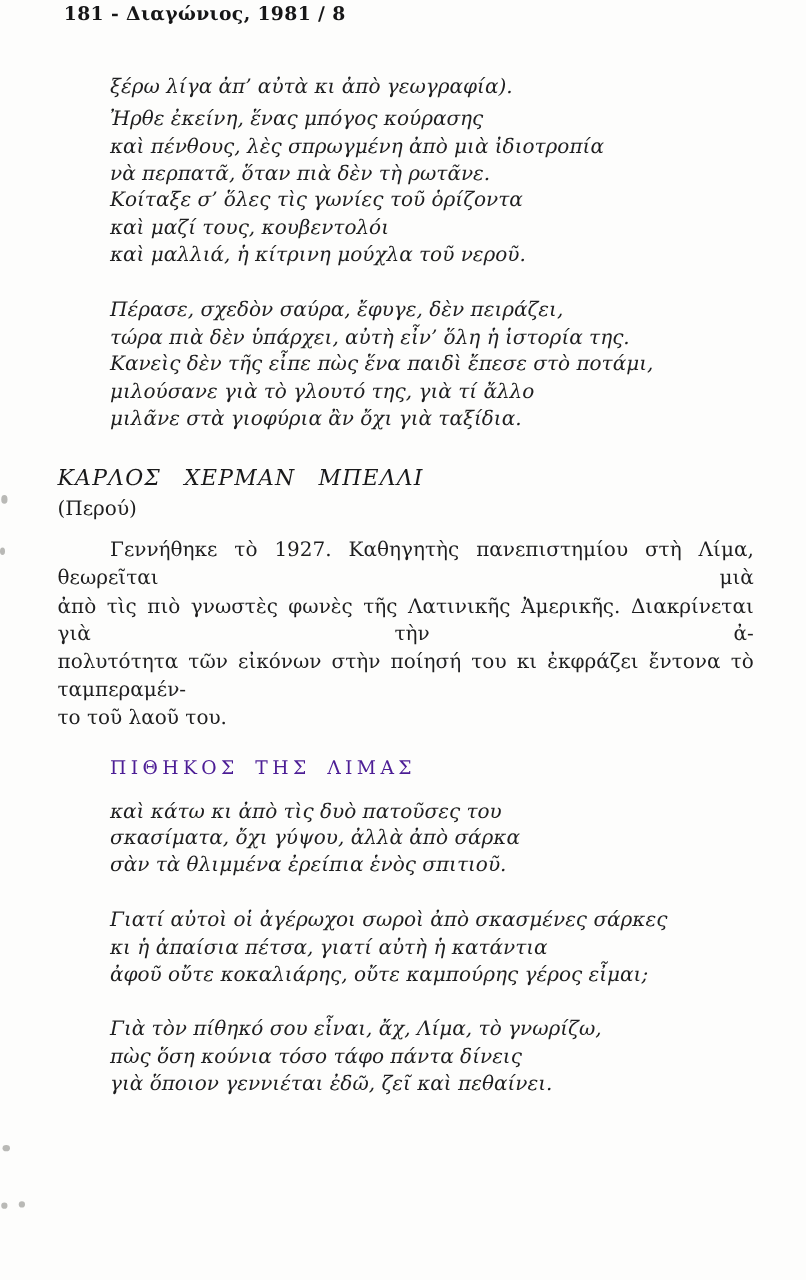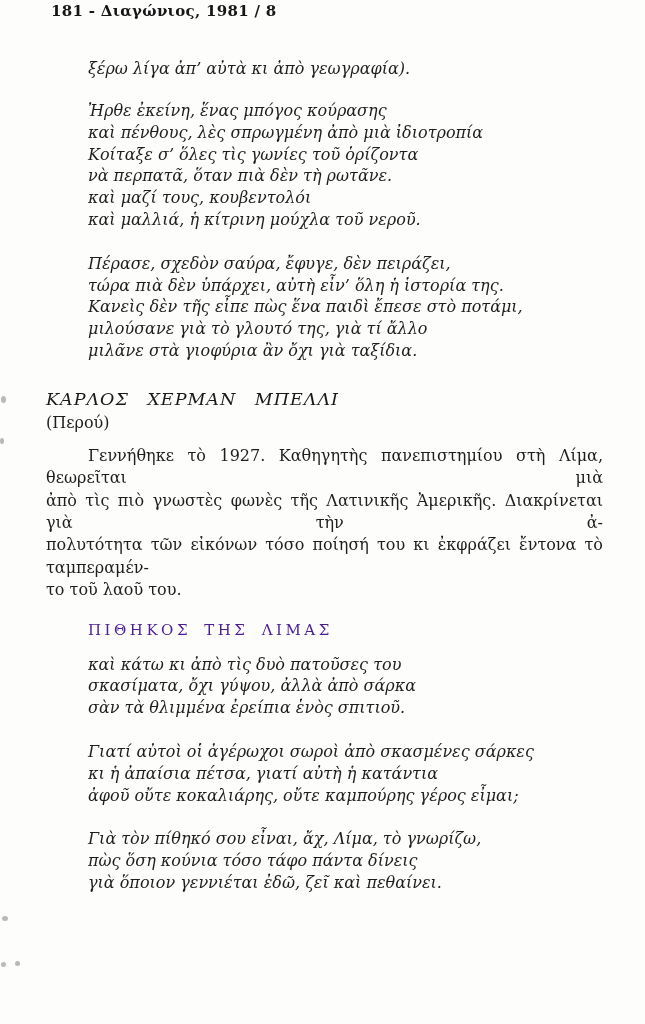--- a/index.html
+++ b/index.html
@@ -34,21 +34,21 @@
     line-height: 22px;
   }
   .poem-lines .stanza { margin-top: 0; }
   .poem-lines .stanza + .stanza { margin-top: 22px; }
   .poem-lines .line {
     font-style: italic;
     font-size: 16px;
     line-height: 21.8px;
     white-space: nowrap;
   }
-  #fragment-stanzas { margin-top: 20px; }
+  #fragment-stanzas { margin-top: 4px; }
   .author-heading {
     margin-top: 26px;
     font-style: italic;
     font-size: 17.5px;
     line-height: 23px;
     letter-spacing: 1px;
     word-spacing: 12px;
     color: #19191a;
   }
   .author-origin {
@@ -97,42 +97,42 @@
   <div class="content">
 
     <div class="page-header">181 - Διαγώνιος, 1981 / 8</div>
 
     <div class="poem-block intro-line">ξέρω λίγα ἀπ’ αὐτὰ κι ἀπὸ γεωγραφία).</div>
 
     <div id="fragment-stanzas" class="poem-block poem-lines">
         <div class="stanza">
           <div class="line">Ἠρθε ἐκείνη, ἕνας μπόγος κούρασης</div>
           <div class="line">καὶ πένθους, λὲς σπρωγμένη ἀπὸ μιὰ ἰδιοτροπία</div>
+          <div class="line">νὰ περπατᾶ, ὅταν πιὰ δὲν τὴ ρωτᾶνε.</div>
           <div class="line">Κοίταξε σ’ ὅλες τὶς γωνίες τοῦ ὁρίζοντα</div>
-          <div class="line">νὰ περπατᾶ, ὅταν πιὰ δὲν τὴ ρωτᾶνε.</div>
           <div class="line">καὶ μαζί τους, κουβεντολόι</div>
           <div class="line">καὶ μαλλιά, ἡ κίτρινη μούχλα τοῦ νεροῦ.</div>
         </div>
         <div class="stanza">
           <div class="line">Πέρασε, σχεδὸν σαύρα, ἔφυγε, δὲν πειράζει,</div>
           <div class="line">τώρα πιὰ δὲν ὑπάρχει, αὐτὴ εἶν’ ὅλη ἡ ἱστορία της.</div>
           <div class="line">Κανεὶς δὲν τῆς εἶπε πὼς ἕνα παιδὶ ἔπεσε στὸ ποτάμι,</div>
           <div class="line">μιλούσανε γιὰ τὸ γλουτό της, γιὰ τί ἄλλο</div>
           <div class="line">μιλᾶνε στὰ γιοφύρια ἂν ὄχι γιὰ ταξίδια.</div>
         </div>
       </div>
 
     <div class="author-heading">ΚΑΡΛΟΣ ΧΕΡΜΑΝ ΜΠΕΛΛΙ</div>
 
     <div class="author-origin">(Περού)</div>
 
     <div class="bio">
         <div class="line">Γεννήθηκε τὸ 1927. Καθηγητὴς πανεπιστημίου στὴ Λίμα, θεωρεῖται μιὰ</div>
         <div class="line">ἀπὸ τὶς πιὸ γνωστὲς φωνὲς τῆς Λατινικῆς Ἀμερικῆς. Διακρίνεται γιὰ τὴν ἀ-</div>
-        <div class="line">πολυτότητα τῶν εἰκόνων τόσο ποίησή του κι ἐκφράζει ἔντονα τὸ ταμπεραμέν-</div>
+        <div class="line">πολυτότητα τῶν εἰκόνων στὴν ποίησή του κι ἐκφράζει ἔντονα τὸ ταμπεραμέν-</div>
         <div class="line">το τοῦ λαοῦ του.</div>
       </div>
 
     <div class="poem-title">ΠΙΘΗΚΟΣ ΤΗΣ ΛΙΜΑΣ</div>
 
     <div id="poem-stanzas" class="poem-block poem-lines">
         <div class="stanza">
           <div class="line">καὶ κάτω κι ἀπὸ τὶς δυὸ πατοῦσες του</div>
           <div class="line">σκασίματα, ὄχι γύψου, ἀλλὰ ἀπὸ σάρκα</div>
           <div class="line">σὰν τὰ θλιμμένα ἐρείπια ἑνὸς σπιτιοῦ.</div>

